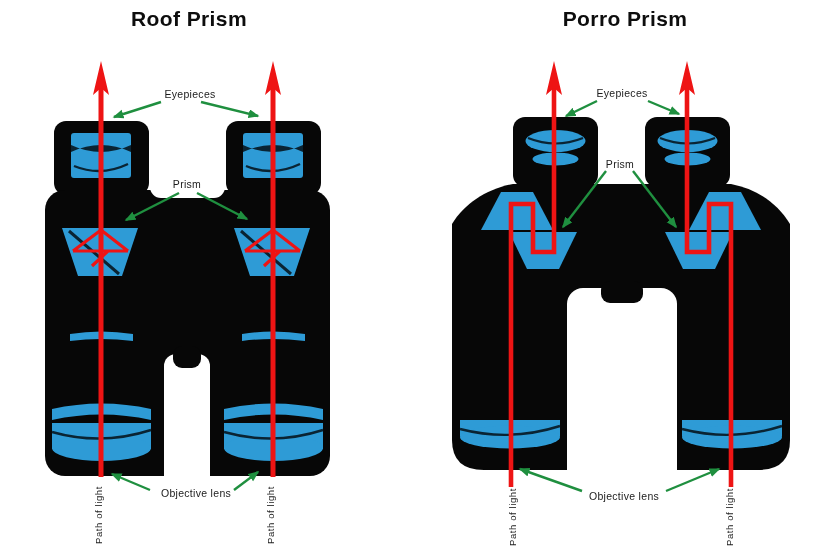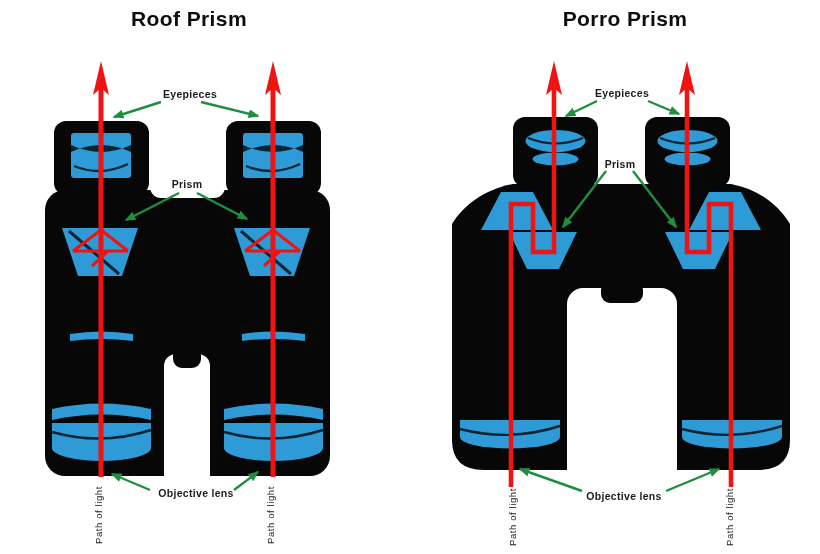--- a/index.html
+++ b/index.html
@@ -7,21 +7,21 @@
     position:relative;width:820px;height:554px;background:#ffffff;overflow:hidden;
     font-family:"Liberation Sans","DejaVu Sans",sans-serif;
   }
   .stage svg{position:absolute;left:0;top:0;}
   .title{
     position:absolute;transform:translateX(-50%);
     font-size:21px;font-weight:600;letter-spacing:0.4px;color:#0d0d0d;white-space:nowrap;
   }
   .lbl{
     position:absolute;transform:translateX(-50%);
-    font-size:10.5px;letter-spacing:0.3px;color:#1b1b1b;white-space:nowrap;font-weight:bold;
+    font-size:10.5px;letter-spacing:0.3px;color:#1b1b1b;white-space:nowrap;
   }
   .vlbl{
     position:absolute;writing-mode:vertical-rl;transform:translate(-50%,-50%) rotate(180deg);
     font-size:9.5px;letter-spacing:0.6px;color:#1b1b1b;white-space:nowrap;
   }
 </style>
 </head>
 <body>
 
 <div class="stage">

